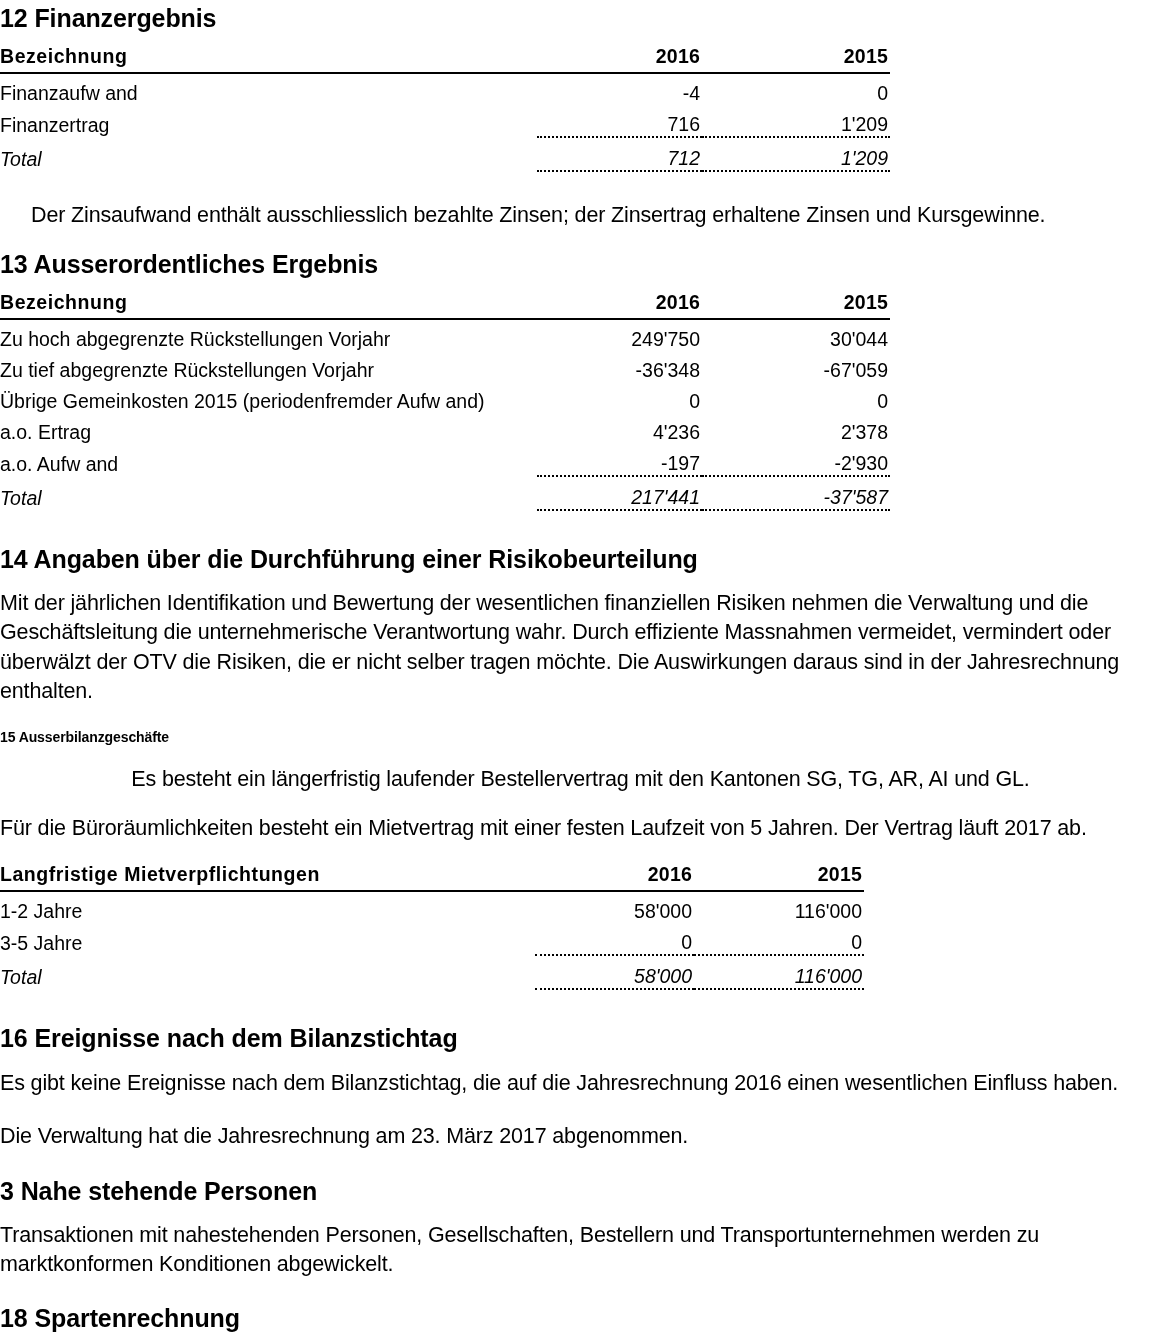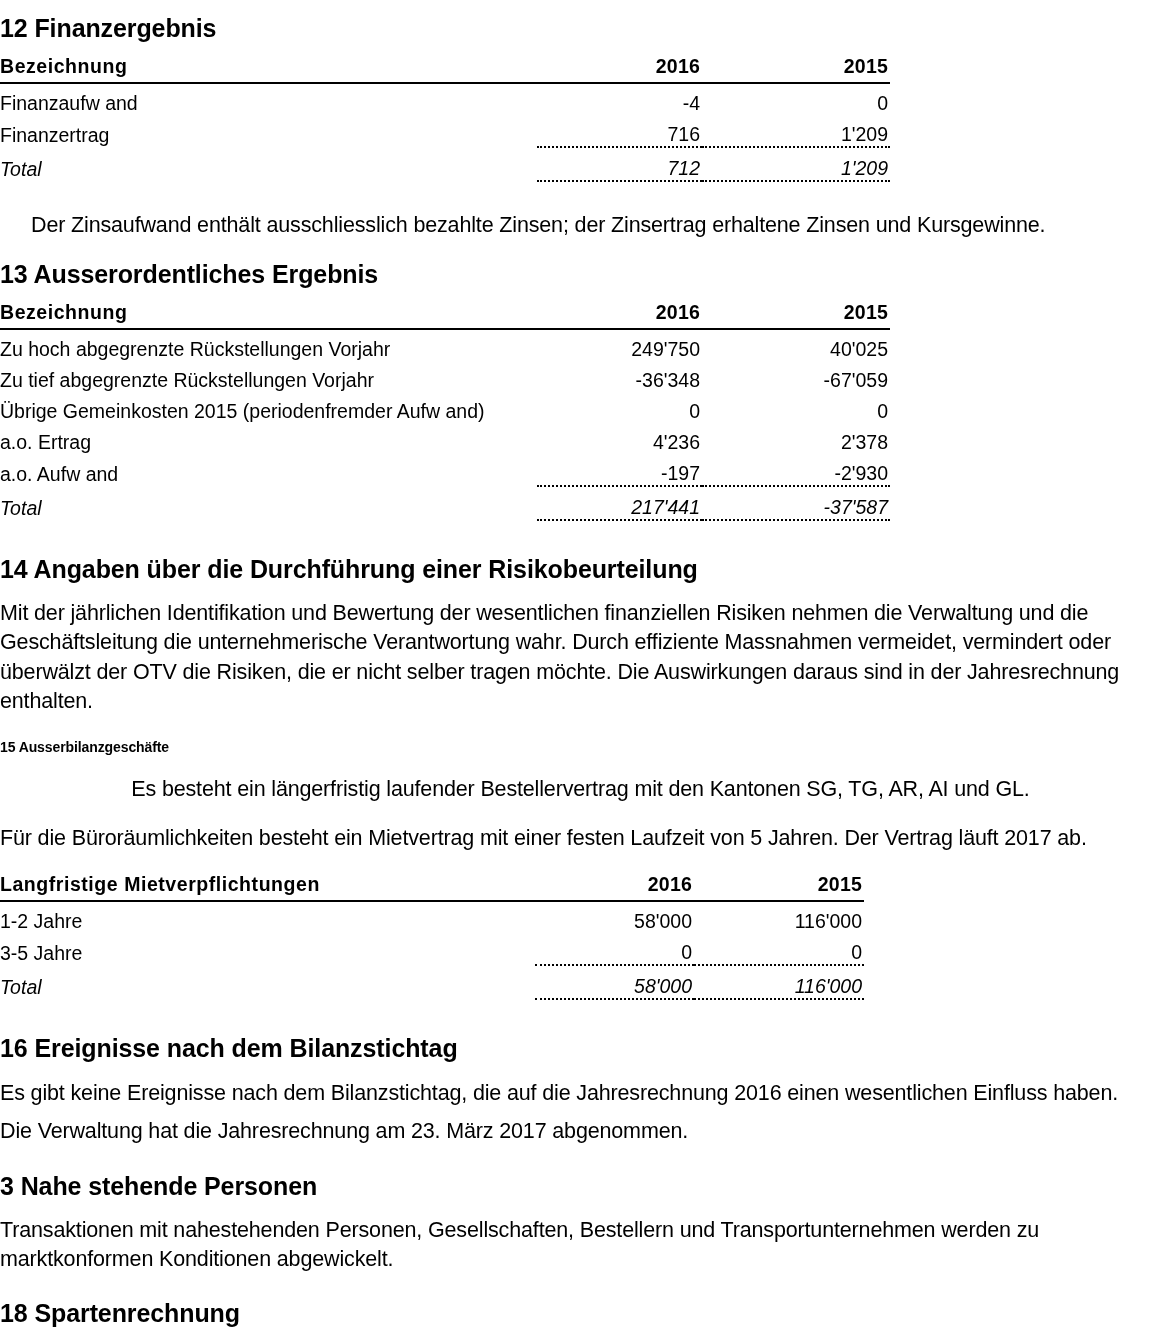--- a/index.html
+++ b/index.html
@@ -121,21 +121,21 @@
   table.fin-table tr.closing-rule td {
     height: 7px;
     padding: 0;
   }
 </style>
 </head>
 <body>
 
 <div class="page">
 
-  <h2 class="section-heading" style="margin-top:14px;">12 Finanzergebnis</h2>
+  <h2 class="section-heading" style="margin-top:4px;">12 Finanzergebnis</h2>
 
   <table class="fin-table" style="width:890px; margin-top:13px;">
     <colgroup>
       <col style="width:537px;">
       <col style="width:165px;">
       <col style="width:188px;">
     </colgroup>
     <thead>
       <tr>
         <th class="c-label">Bezeichnung</th>
@@ -181,21 +181,21 @@
       <tr>
         <th class="c-label">Bezeichnung</th>
         <th class="c-num">2016</th>
         <th class="c-num">2015</th>
       </tr>
     </thead>
     <tbody>
       <tr>
         <td class="c-label">Zu hoch abgegrenzte Rückstellungen Vorjahr</td>
         <td class="c-num">249'750</td>
-        <td class="c-num">40'025</td>
+        <td class="c-num">30'044</td>
       </tr>
       <tr>
         <td class="c-label">Zu tief abgegrenzte Rückstellungen Vorjahr</td>
         <td class="c-num">-36'348</td>
         <td class="c-num">-67'059</td>
       </tr>
       <tr>
         <td class="c-label">Übrige Gemeinkosten 2015 (periodenfremder Aufw and)</td>
         <td class="c-num">0</td>
         <td class="c-num">0</td>
@@ -267,21 +267,21 @@
         <td class="rule-dotted-top"></td>
         <td class="rule-dotted-top"></td>
       </tr>
     </tbody>
   </table>
 
   <h2 class="section-heading" style="margin-top:27px;">16 Ereignisse nach dem Bilanzstichtag</h2>
 
   <p class="body-text" style="margin-top:17px; width:1155px;">Es gibt keine Ereignisse nach dem Bilanzstichtag, die auf die Jahresrechnung 2016 einen wesentlichen Einfluss haben.</p>
 
-  <p class="body-text" style="margin-top:8px;">Die Verwaltung hat die Jahresrechnung am 23. März 2017 abgenommen.</p>
+  <p class="body-text" style="margin-top:23px;">Die Verwaltung hat die Jahresrechnung am 23. März 2017 abgenommen.</p>
 
   <h2 class="section-heading" style="margin-top:26px;">3 Nahe stehende Personen</h2>
 
   <p class="body-text" style="margin-top:16px; width:1155px;">Transaktionen mit nahestehenden Personen, Gesellschaften, Bestellern und Transportunternehmen werden zu marktkonformen Konditionen abgewickelt.</p>
 
   <h2 class="section-heading" style="margin-top:25px;">18 Spartenrechnung</h2>
 
 </div>
 
 </body></html>

